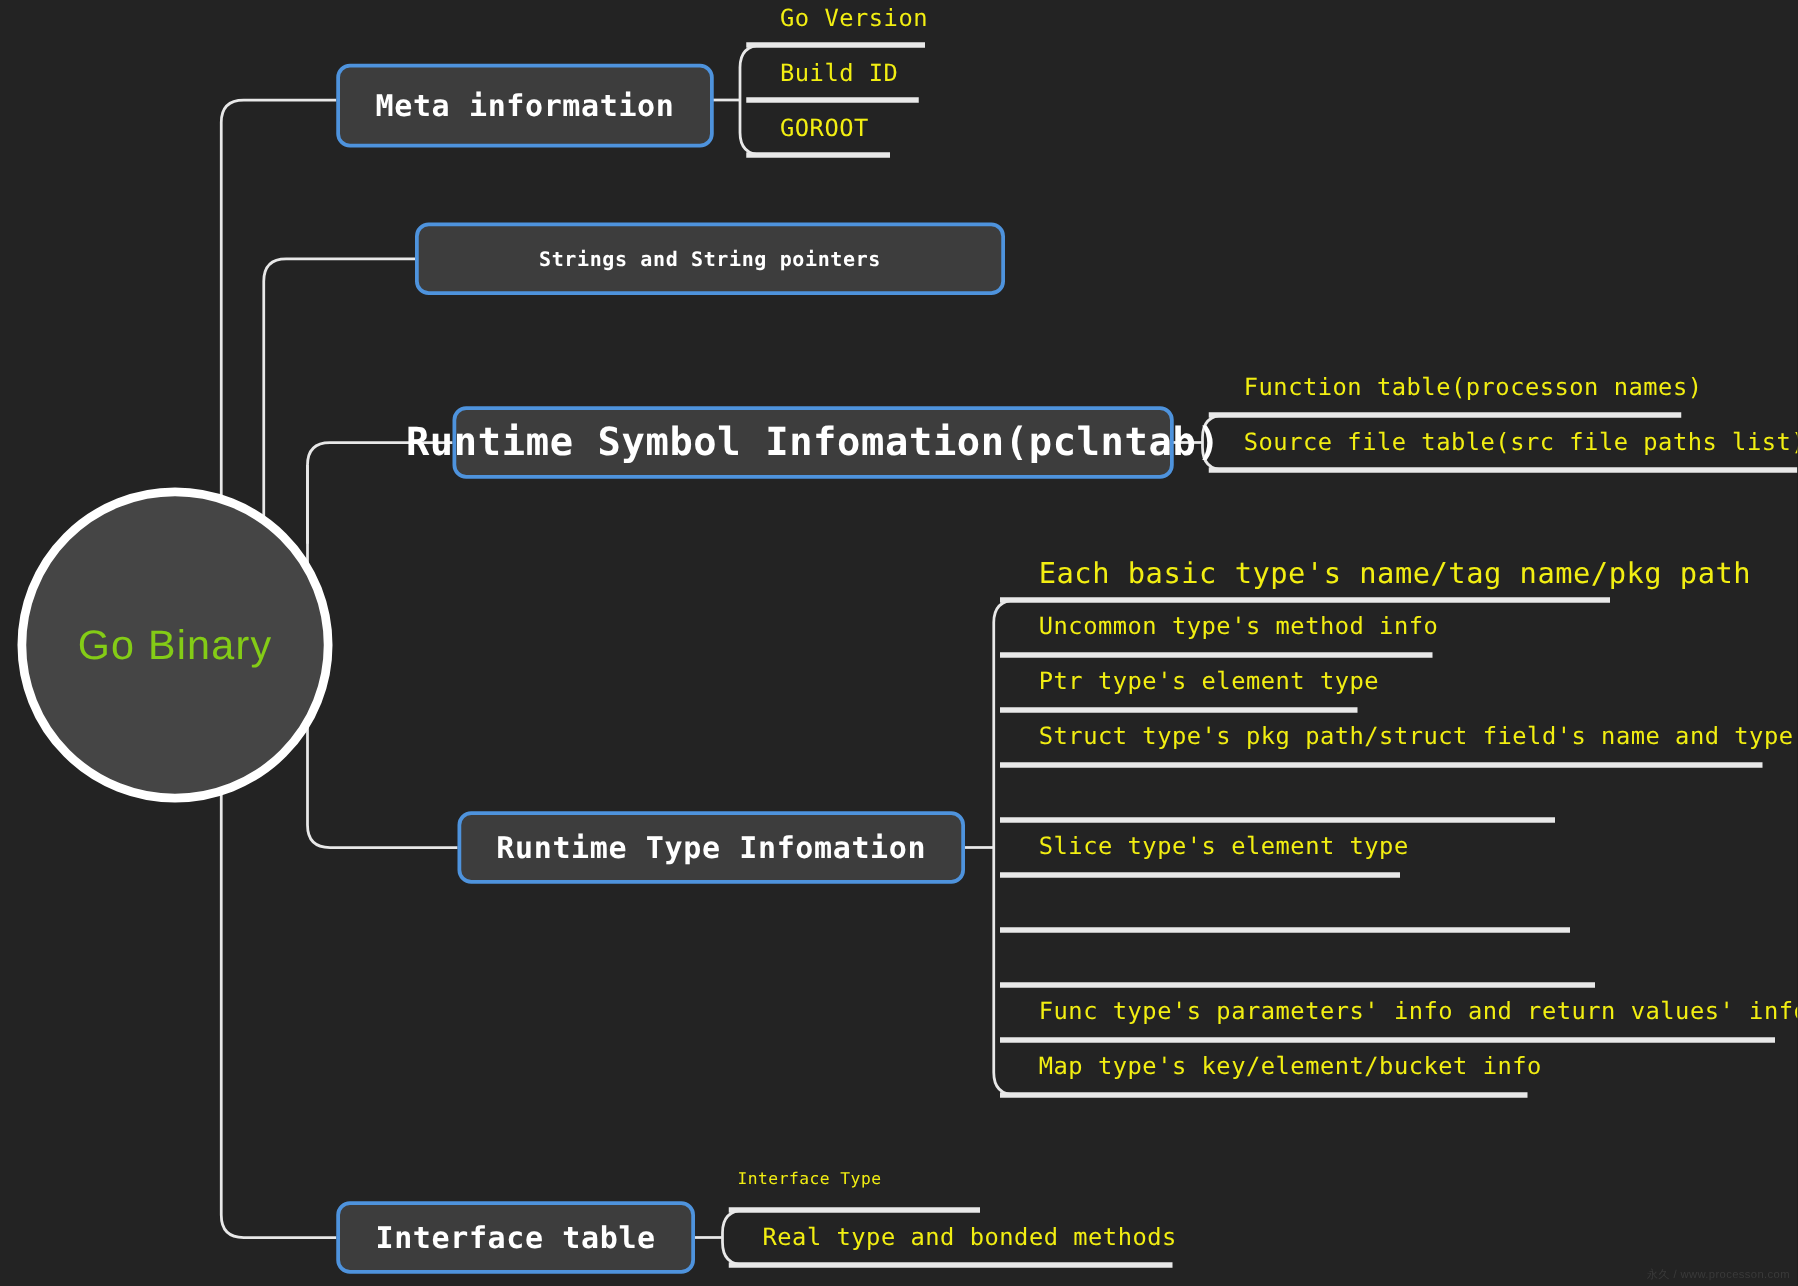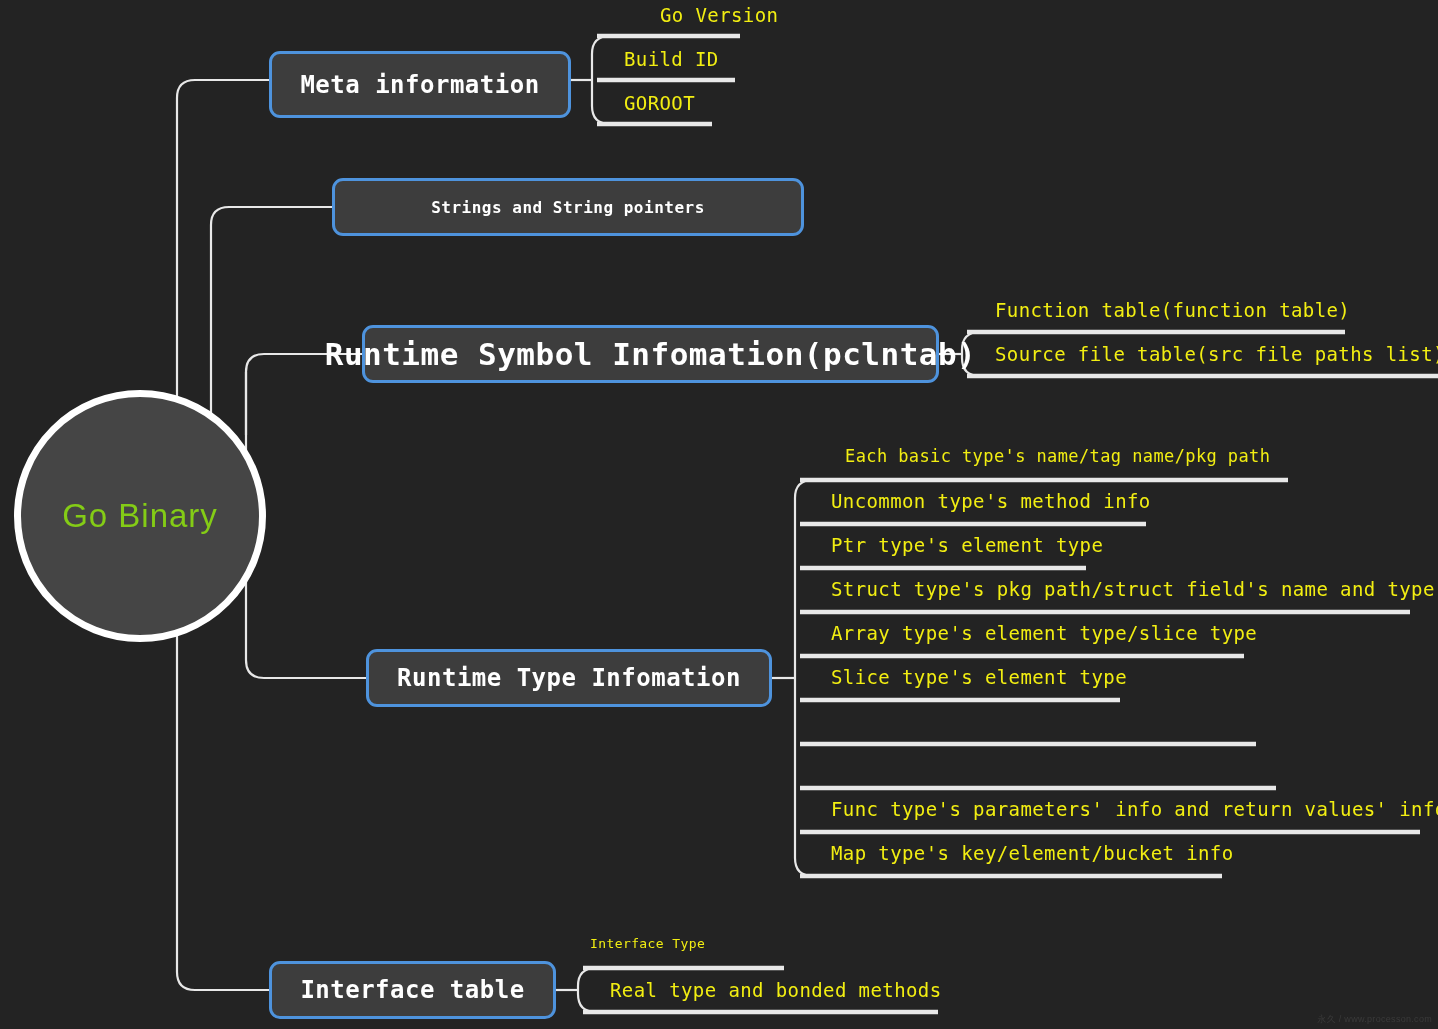--- a/index.html
+++ b/index.html
@@ -149,32 +149,31 @@
   </div>
 
   <div class="branch-node" style="left:366px; top:649px; width:406px; height:58px; font-size:24px;">
     <span>Runtime Type Infomation</span>
   </div>
 
   <div class="branch-node" style="left:269px; top:961px; width:287px; height:58px; font-size:24px;">
     <span>Interface table</span>
   </div>
 
-  <div class="leaf" style="left:624px; top:6px; font-size:19px;margin-left:36px;">Go Version</div>
+  <div class="leaf" style="left:624px; top:6px; font-size:19px;">Go Version</div>
   <div class="leaf" style="left:624px; top:50px; font-size:19px;">Build ID</div>
   <div class="leaf" style="left:624px; top:94px; font-size:19px;">GOROOT</div>
 
-  <div class="leaf" style="left:995px; top:301px; font-size:19px;">Function table(function table)</div>
+  <div class="leaf" style="left:995px; top:301px; font-size:19px;">Function table(processon names)</div>
   <div class="leaf" style="left:995px; top:345px; font-size:19px;">Source file table(src file paths list)</div>
 
-  <div class="leaf" style="left:831px; top:448px; font-size:17px;margin-left:14px;">Each basic type's name/tag name/pkg path</div>
+  <div class="leaf" style="left:831px; top:448px; font-size:23px;">Each basic type's name/tag name/pkg path</div>
   <div class="leaf" style="left:831px; top:492px; font-size:19px;">Uncommon type's method info</div>
   <div class="leaf" style="left:831px; top:536px; font-size:19px;">Ptr type's element type</div>
   <div class="leaf" style="left:831px; top:580px; font-size:19px;">Struct type's pkg path/struct field's name and type</div>
-  <div class="leaf" style="left:831px; top:624px; font-size:19px;">Array type's element type/slice type</div>
   <div class="leaf" style="left:831px; top:668px; font-size:19px;">Slice type's element type</div>
   <div class="leaf" style="left:831px; top:800px; font-size:19px;">Func type's parameters' info and return values' info</div>
   <div class="leaf" style="left:831px; top:844px; font-size:19px;">Map type's key/element/bucket info</div>
 
   <div class="leaf" style="left:590px; top:937px; font-size:13px;text-align:right;">Interface Type</div>
   <div class="leaf" style="left:610px; top:981px; font-size:19px;">Real type and bonded methods</div>
 
   <div class="watermark">永久 / www.processon.com</div>
 
 </div>

